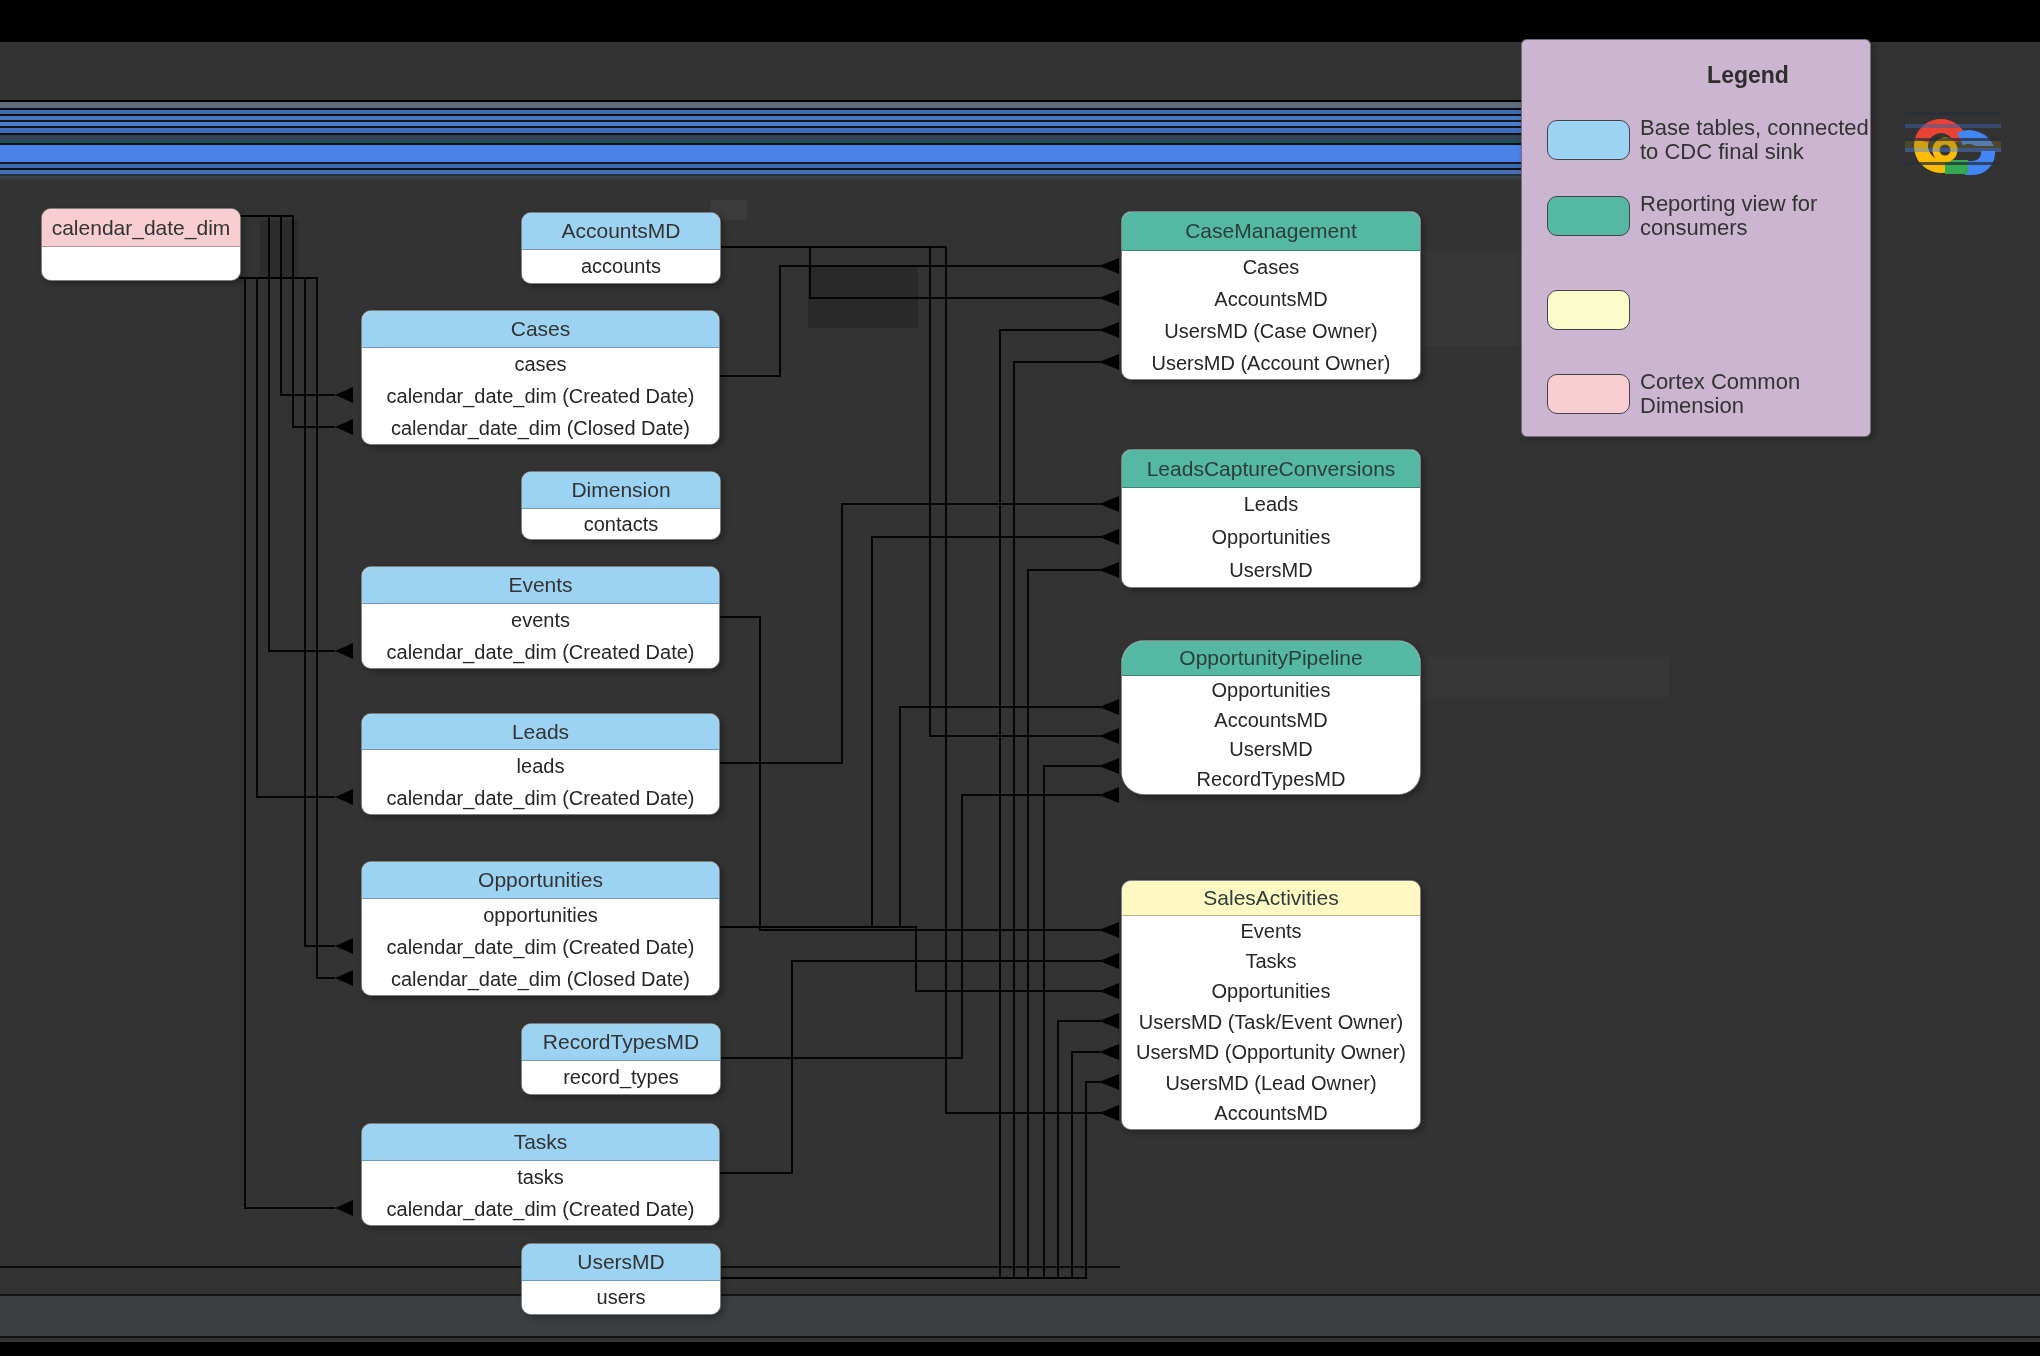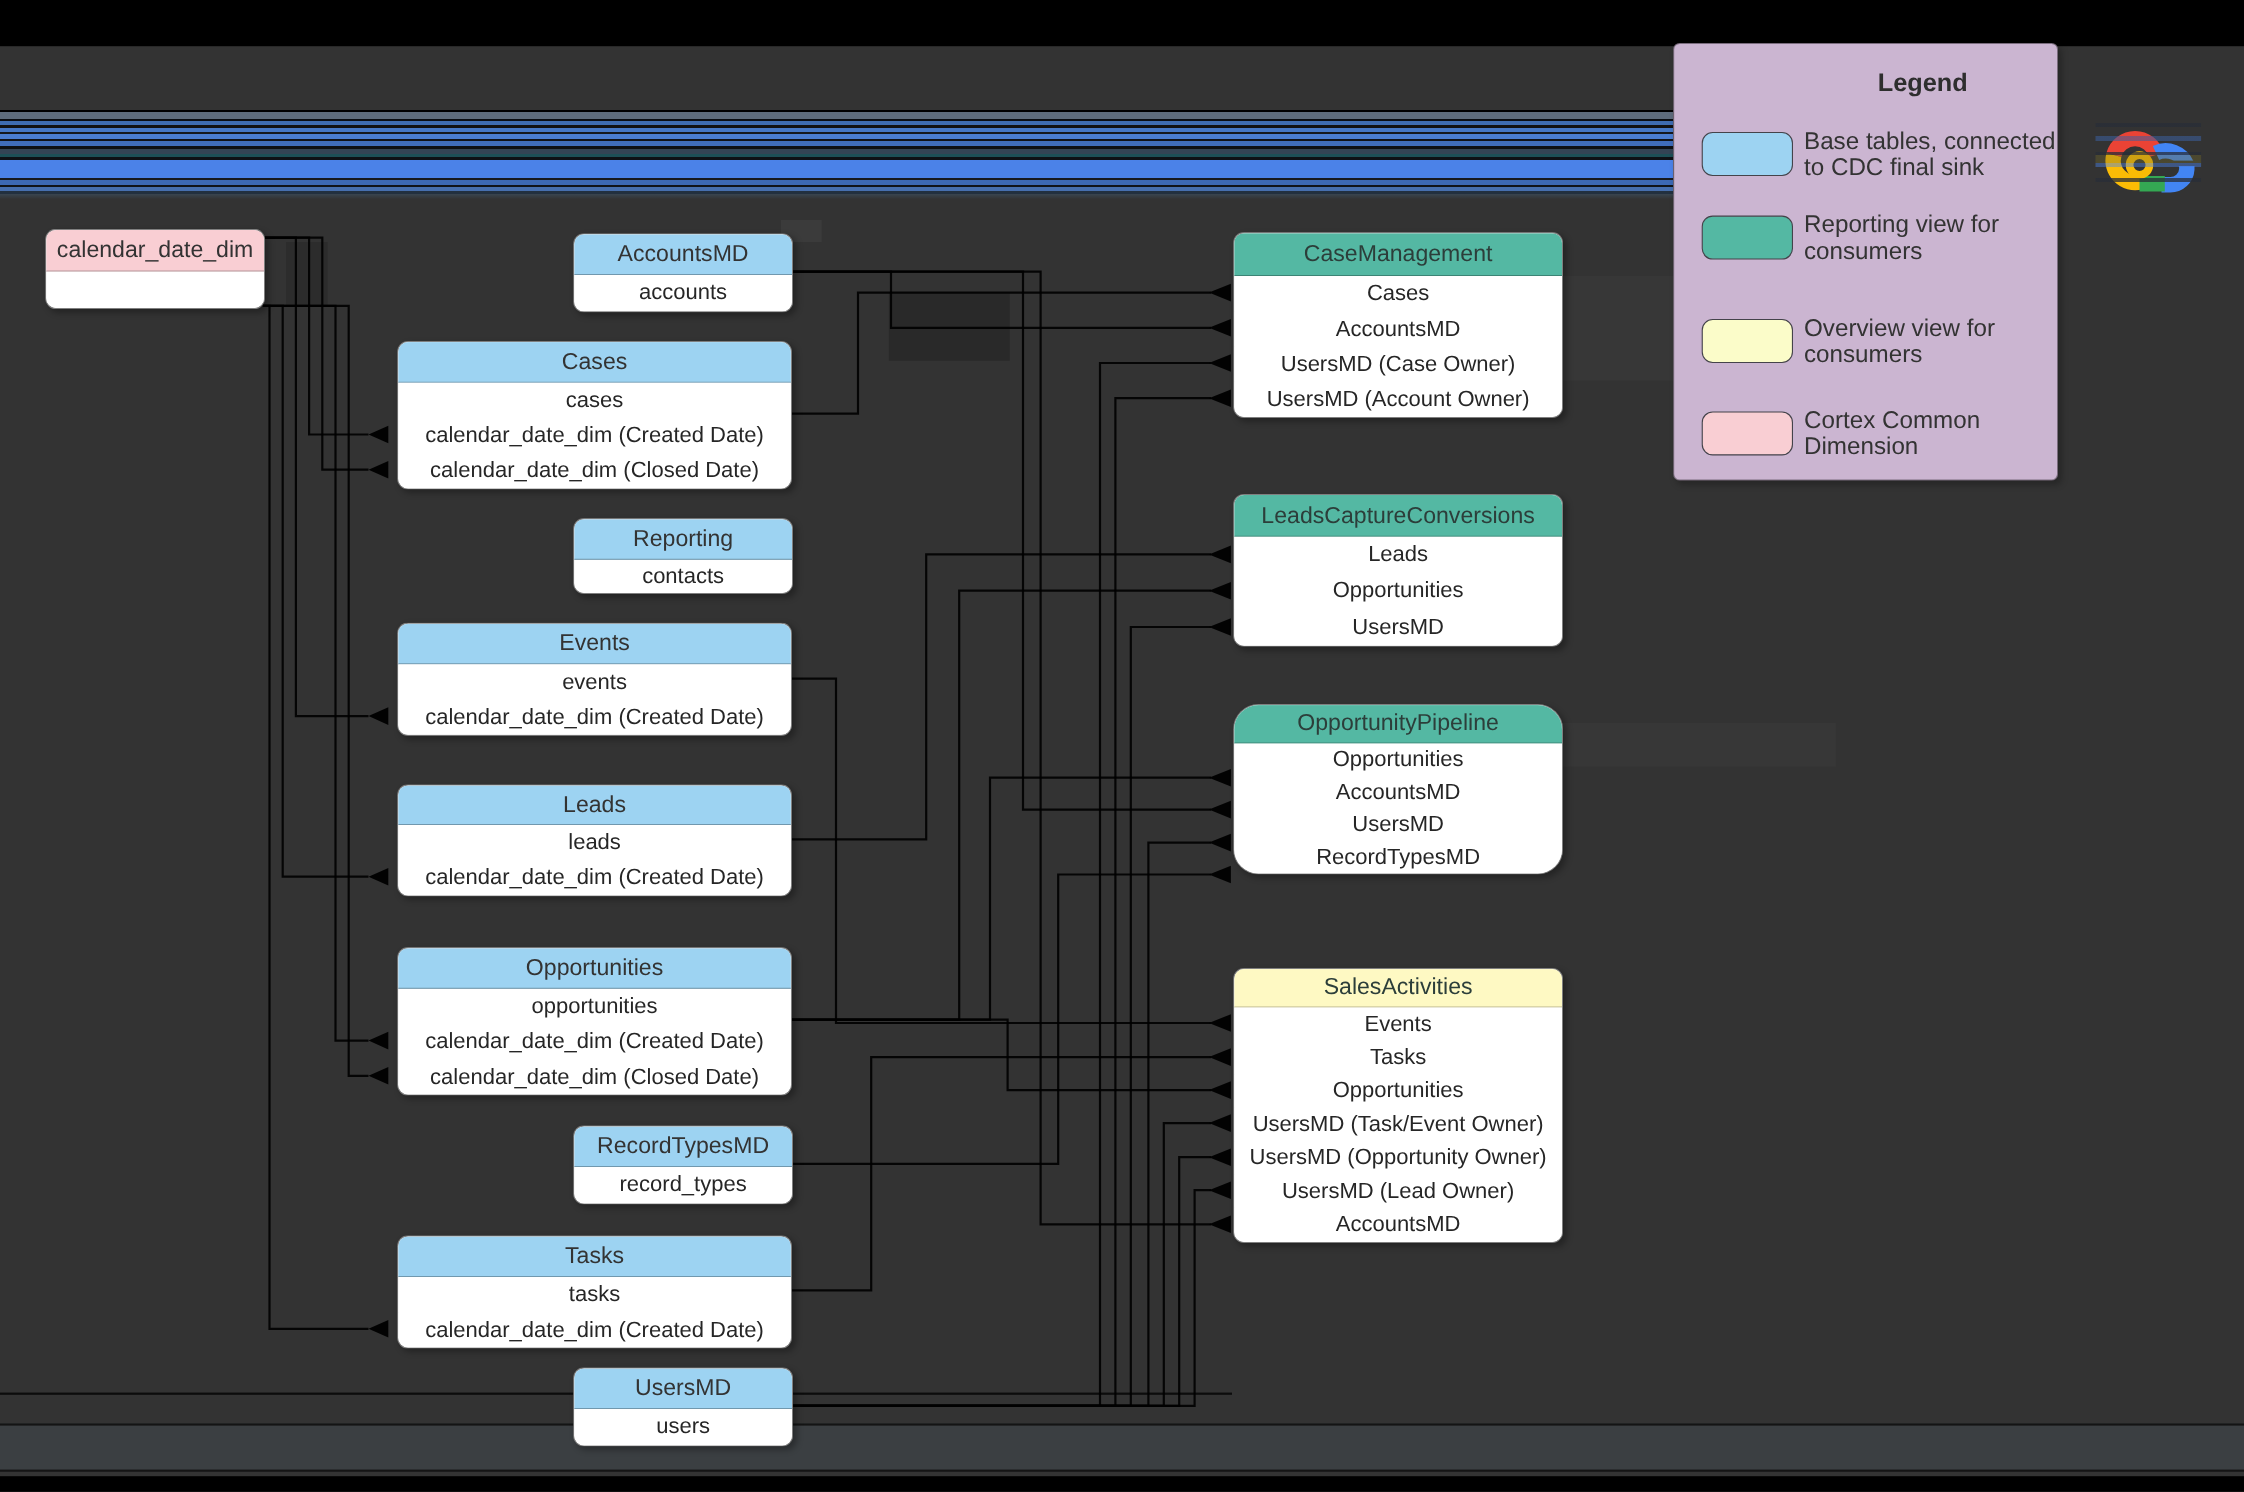--- a/index.html
+++ b/index.html
@@ -161,21 +161,21 @@
       </div>
       <div class="tbl variant-base" id="t-cases">
         <div class="thead" style="background: rgb(157, 211, 242); color: rgb(51, 51, 51);">Cases</div>
         <div class="tbody">
           <div class="trow">cases</div>
           <div class="trow">calendar_date_dim (Created Date)</div>
           <div class="trow">calendar_date_dim (Closed Date)</div>
         </div>
       </div>
       <div class="tbl variant-base" id="t-contacts-md">
-        <div class="thead" style="background: rgb(157, 211, 242); color: rgb(51, 51, 51);">Reporting</div>
+        <div class="thead" style="background: rgb(157, 211, 242); color: rgb(51, 51, 51);">Dimension</div>
         <div class="tbody">
           <div class="trow">contacts</div>
         </div>
       </div>
       <div class="tbl variant-base" id="t-events">
         <div class="thead" style="background: rgb(157, 211, 242); color: rgb(51, 51, 51);">Events</div>
         <div class="tbody">
           <div class="trow">events</div>
           <div class="trow">calendar_date_dim (Created Date)</div>
         </div>
@@ -260,21 +260,20 @@
         <div class="legend-item" style="top: 75px;">
           <div class="legend-swatch" style="background: rgb(157, 211, 242);"></div>
           <div class="legend-label">Base tables, connected to CDC final sink</div>
         </div>
         <div class="legend-item" style="top: 151px;">
           <div class="legend-swatch" style="background: rgb(84, 184, 163);"></div>
           <div class="legend-label">Reporting view for consumers</div>
         </div>
         <div class="legend-item" style="top: 245px;">
           <div class="legend-swatch" style="background: rgb(251, 252, 201);"></div>
-          <div class="legend-label">Overview view for consumers</div>
         </div>
         <div class="legend-item" style="top: 329px;">
           <div class="legend-swatch" style="background: rgb(249, 206, 211);"></div>
           <div class="legend-label">Cortex Common Dimension</div>
         </div>
       </div>
   </div>
 
   <div class="logo-wrap">
     <svg width="96" height="78" viewBox="0 0 96 78">

